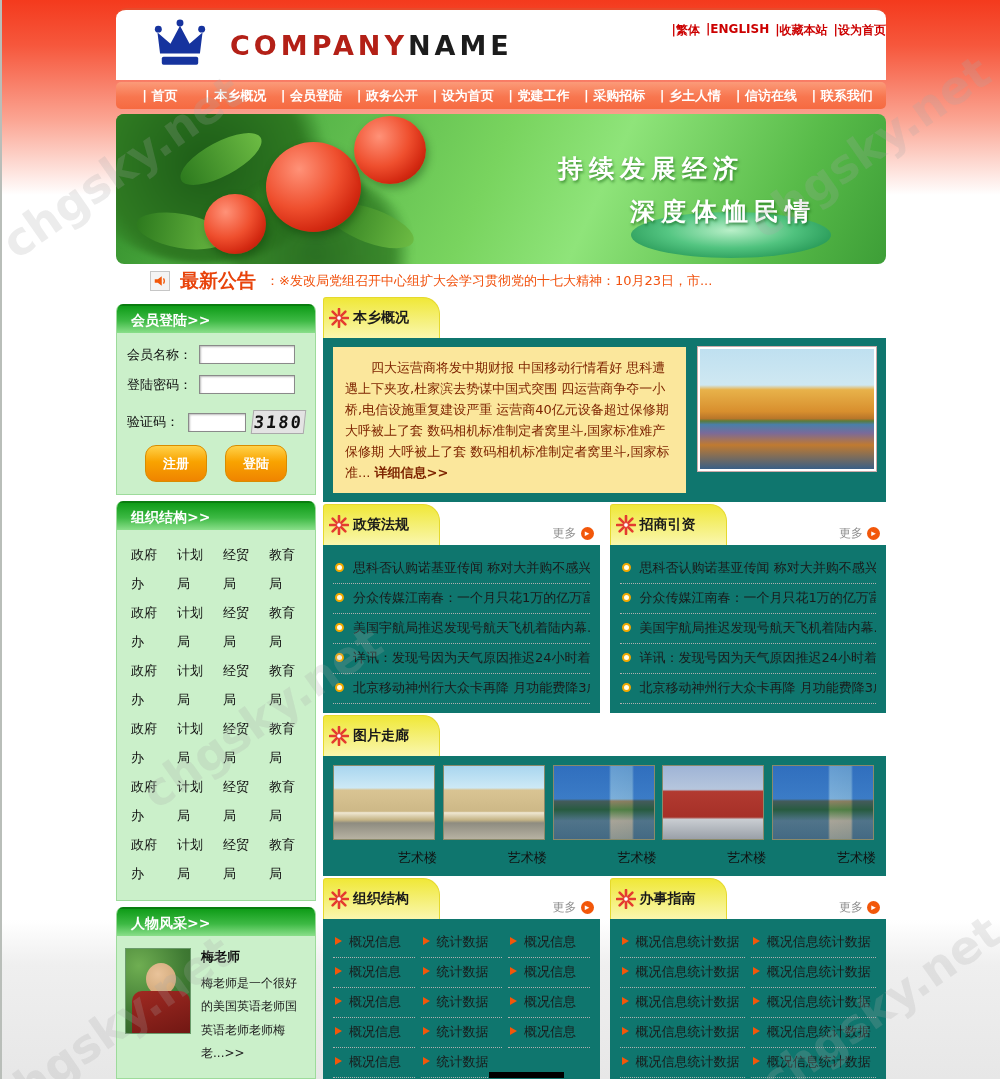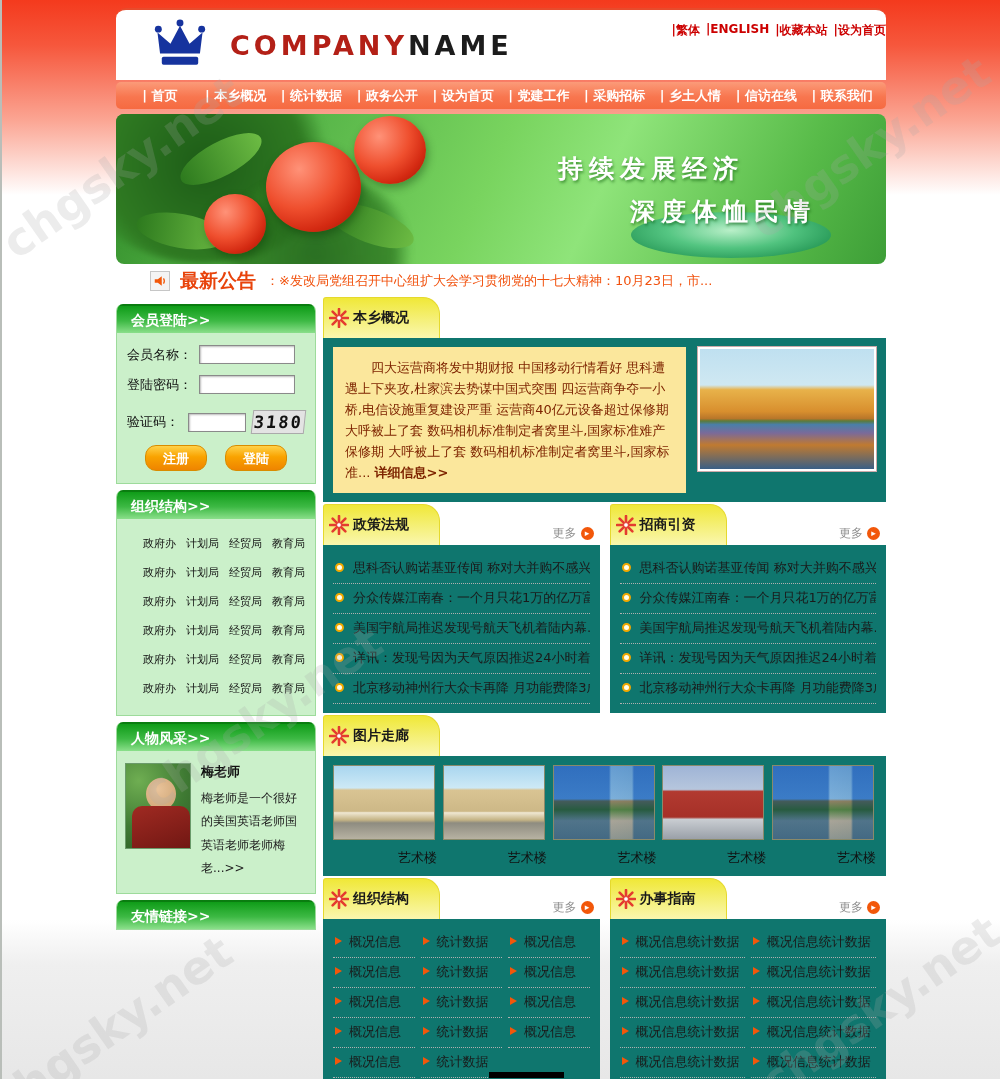--- a/index.html
+++ b/index.html
@@ -61,24 +61,24 @@
                background:linear-gradient(180deg,#0f9c18 0%,#3db944 55%,#8adf8a 100%); border-top:2px solid #0a7d10; }
   .side-pad { padding:12px 10px; }
 
   .form-row { display:flex; align-items:center; margin-bottom:11px; }
   .form-row label { width:72px; font-size:13px; color:#111; }
   .txt { width:96px; height:19px; border:1px solid #8a8a8a; background:#fff; box-shadow:inset 1px 1px 2px #bbb; }
   .txt.small { width:58px; }
   .captcha { margin-left:6px; width:62px; height:24px; background:#e3e3e3; border:1px solid #aaa; text-align:center;
              font-family:"DejaVu Sans Mono",monospace; font-weight:bold; font-size:17px; letter-spacing:2px; transform:skewX(-6deg); line-height:22px; color:#111; }
   .btn-row { display:flex; justify-content:center; gap:18px; margin-top:4px; }
-  .pill { width:62px; height:26px; border:1px solid #d98c00; border-radius:11px; color:#fff; font-weight:bold; font-size:13px;
+  .pill { width:62px; height:37px; border:1px solid #d98c00; border-radius:11px; color:#fff; font-weight:bold; font-size:13px;
           background:linear-gradient(180deg,#ffd24a 0%,#f9a300 45%,#ef8400 100%); cursor:pointer; line-height:19px; }
 
-  .org-row { font-size:11px; color:#111; line-height:29px; display:flex; gap:10px; padding-left:4px;justify-content:flex-end; }
+  .org-row { font-size:13px; color:#111; line-height:29px; display:flex; gap:10px; padding-left:4px; }
   .org-row span { cursor:pointer; }
 
   .people-body { display:flex; gap:10px; padding:12px 8px; }
   .photo { width:66px; height:86px; border:1px solid #6a9a6a; position:relative; overflow:hidden;
            background:radial-gradient(circle at 20% 20%,#6fae52 0%,#3f7a33 55%,#2c5c24 100%); flex:none; }
   .photo .head { position:absolute; left:20px; top:14px; width:30px; height:32px; border-radius:50%; background:radial-gradient(circle at 40% 35%,#e9c39a,#caa06f); }
   .photo .body { position:absolute; left:6px; top:42px; width:58px; height:46px; border-radius:10px 10px 0 0; background:linear-gradient(160deg,#a02a22,#6e1612); }
   .people-name { font-weight:bold; font-size:13px; color:#111; margin-bottom:6px; cursor:pointer; }
   .people-desc { font-size:12px; color:#222; line-height:1.95; }
 
@@ -148,21 +148,21 @@
       <a>|繁体</a>
       <a>|ENGLISH</a>
       <a>|收藏本站</a>
       <a>|设为首页</a>
     </div>
   </div>
 
   <div class="nav">
     <a>| 首页</a>
     <a>| 本乡概况</a>
-    <a>| 统计数据</a>
+    <a>| 会员登陆</a>
     <a>| 政务公开</a>
     <a>| 设为首页</a>
     <a>| 党建工作</a>
     <a>| 采购招标</a>
     <a>| 乡土人情</a>
     <a>| 信访在线</a>
     <a>| 联系我们</a>
   </div>
 
   <div class="banner">

